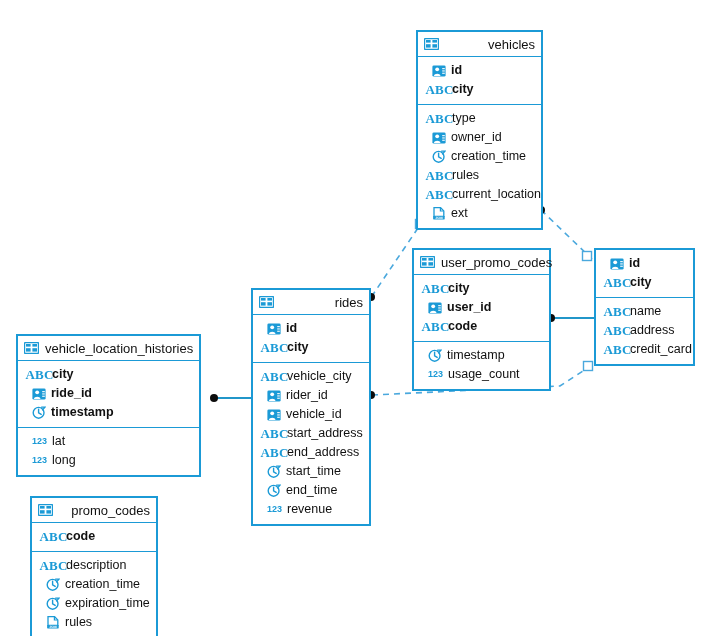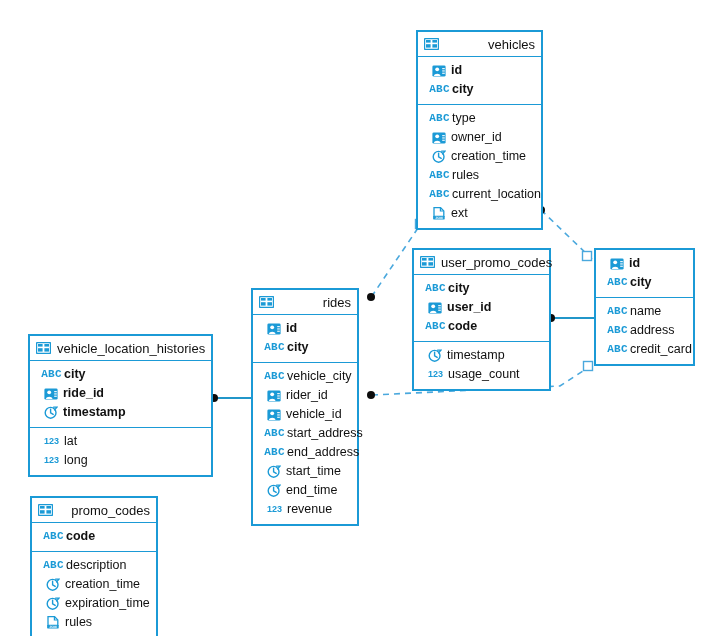--- a/index.html
+++ b/index.html
@@ -44,24 +44,24 @@
     line-height:1;
   }
   .field.pk .fname{font-weight:bold;}
   .fname{display:inline-block;}
 
   
   .ico{flex:0 0 auto;display:inline-flex;align-items:center;justify-content:center;}
   .ico svg{display:block;}
   .ico-abc{
     width:15px;height:11px;
-    font-size:11px;font-weight:bold;
+    font-size:13px;font-weight:bold;
     letter-spacing:.2px;
     color:#1b9ad6;
-    font-family:Liberation Mono, monospace;
+    font-family:Liberation Serif, serif;
     line-height:11px;
   }
   .ico-123{
     width:15px;height:11px;
     font-size:9px;font-weight:bold;
     color:#1b9ad6;
     font-family:"Liberation Sans",sans-serif;
     line-height:11px;
   }
 
@@ -261,21 +261,21 @@
           <div class="field">
             <span class="ico ico-abc">ABC</span>
             <span class="fname">address</span>
           </div>
           <div class="field">
             <span class="ico ico-abc">ABC</span>
             <span class="fname">credit_card</span>
           </div>
         </div>
       </div>
-      <div class="entity" style="left: 251px; top: 288px; width: 108px;">
+      <div class="entity" style="left: 251px; top: 288px; width: 120px;">
         <div class="ent-header">
           <span class="ico">
     <svg width="15" height="12" viewBox="0 0 15 12">
       <rect x="0.5" y="0.5" width="14" height="11" rx="1" fill="none" stroke="#1b9ad6" stroke-width="1.4"></rect>
       <rect x="2" y="2" width="4.6" height="2.6" fill="#1b9ad6"></rect>
       <rect x="8.4" y="2" width="4.6" height="2.6" fill="#1b9ad6"></rect>
       <rect x="2" y="6.2" width="4.6" height="3.4" fill="#1b9ad6"></rect>
       <rect x="8.4" y="6.2" width="4.6" height="3.4" fill="#1b9ad6"></rect>
     </svg>
           </span>
@@ -358,21 +358,21 @@
     </svg>
             </span>
             <span class="fname">end_time</span>
           </div>
           <div class="field">
             <span class="ico ico-123">123</span>
             <span class="fname">revenue</span>
           </div>
         </div>
       </div>
-      <div class="entity" style="left: 28px; top: 334px; width: 185px;">
+      <div class="entity" style="left: 16px; top: 334px; width: 185px;">
         <div class="ent-header">
           <span class="ico">
     <svg width="15" height="12" viewBox="0 0 15 12">
       <rect x="0.5" y="0.5" width="14" height="11" rx="1" fill="none" stroke="#1b9ad6" stroke-width="1.4"></rect>
       <rect x="2" y="2" width="4.6" height="2.6" fill="#1b9ad6"></rect>
       <rect x="8.4" y="2" width="4.6" height="2.6" fill="#1b9ad6"></rect>
       <rect x="2" y="6.2" width="4.6" height="3.4" fill="#1b9ad6"></rect>
       <rect x="8.4" y="6.2" width="4.6" height="3.4" fill="#1b9ad6"></rect>
     </svg>
           </span>

